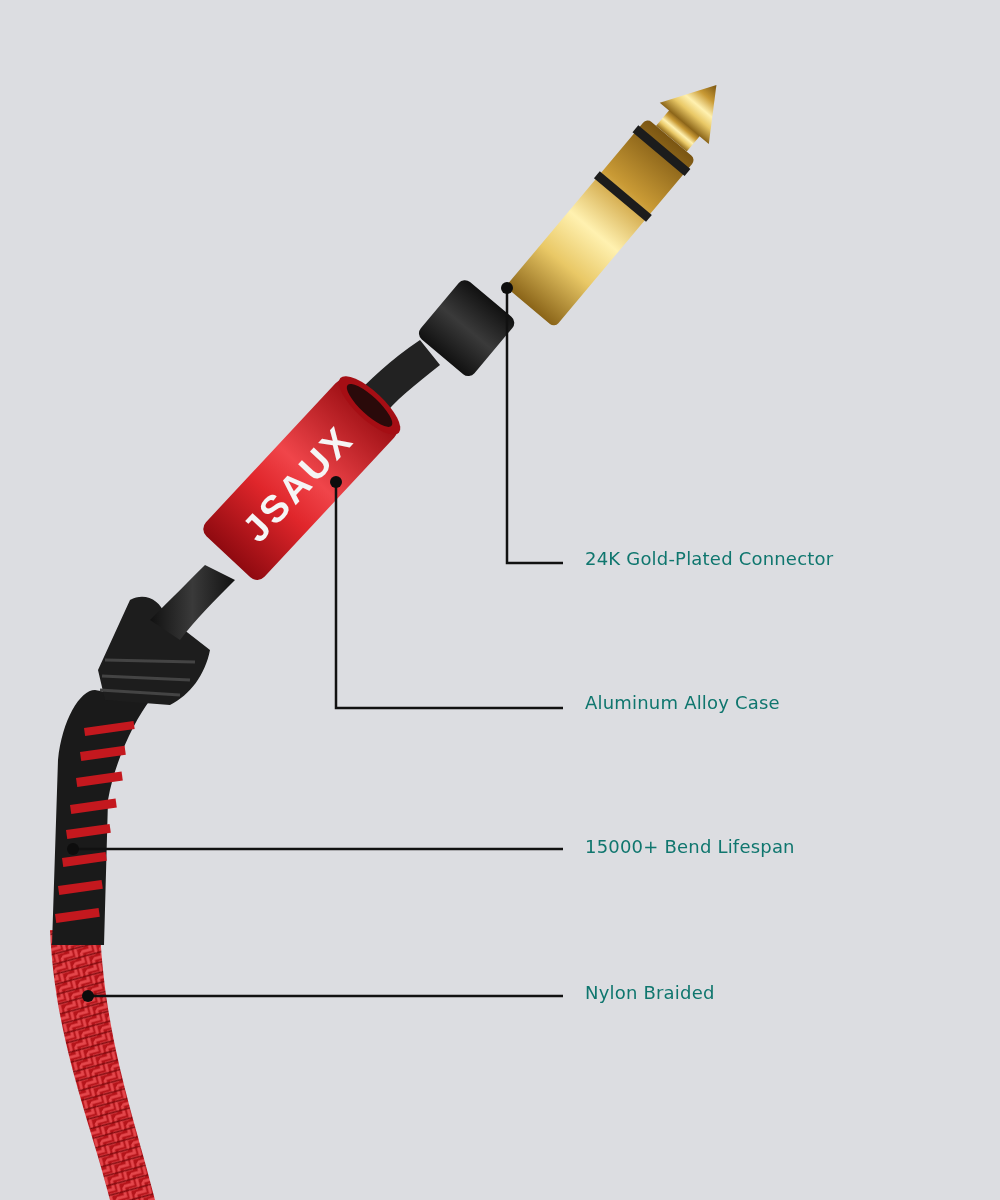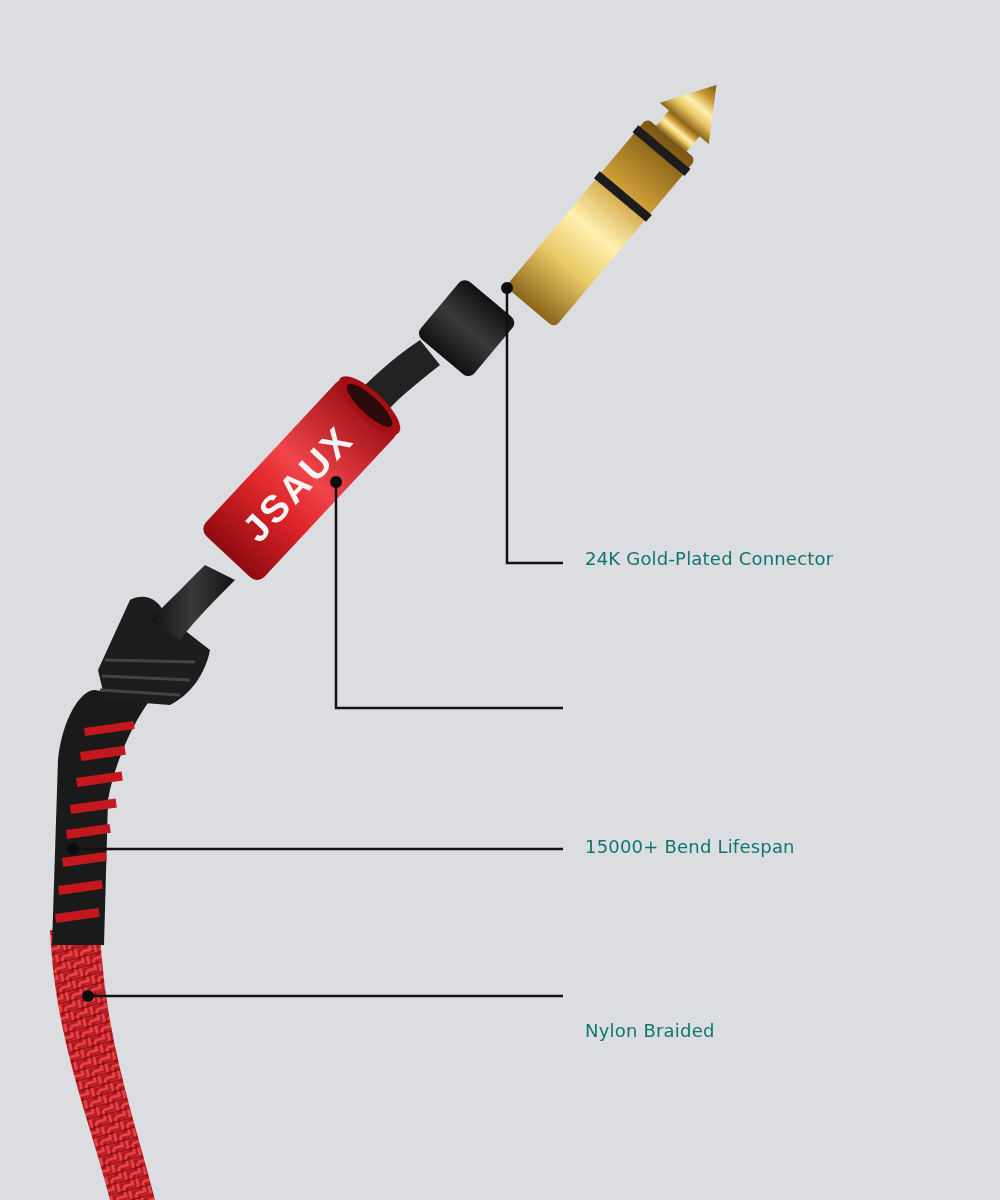--- a/index.html
+++ b/index.html
@@ -101,15 +101,16 @@
     </g>
     <g fill="#0d0d0d">
       <circle cx="507" cy="288" r="6"></circle>
       <circle cx="336" cy="482" r="6"></circle>
       <circle cx="73" cy="849" r="6"></circle>
       <circle cx="88" cy="996" r="6"></circle>
     </g>
   </svg>
 
   <div class="label" style="left:585px; top:550px;">24K Gold-Plated Connector</div>
+  <div class="label" style="left:585px; top:694px;">Aluminum Alloy Case</div>
   <div class="label" style="left:585px; top:838px;text-align:center;">15000+ Bend Lifespan</div>
-  <div class="label" style="left:585px; top:984px;margin-top:38px;">Nylon Braided</div>
+  <div class="label" style="left:585px; top:984px;">Nylon Braided</div>
 </div>
 
 </body></html>

